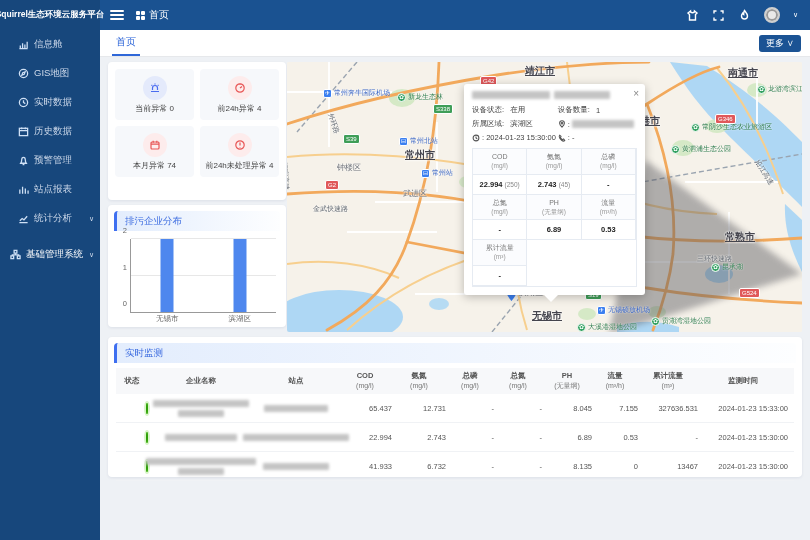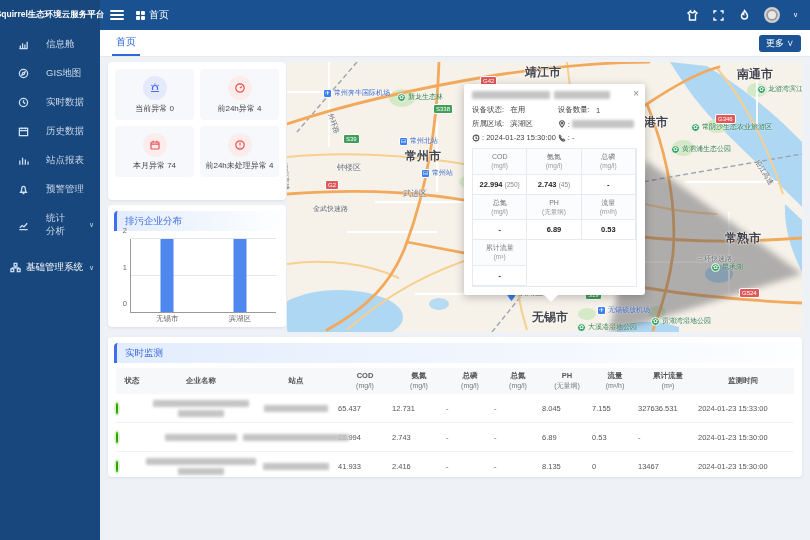--- a/index.html
+++ b/index.html
@@ -3,21 +3,21 @@
 <meta charset="utf-8">
 <style>
   * { margin:0; padding:0; box-sizing:border-box; }
   html,body { width:810px; height:540px; overflow:hidden; font-family:"Liberation Sans","DejaVu Sans",sans-serif; background:#eef1f5; }
   #app { position:relative; width:810px; height:540px; }
 
   
   #sidebar { position:absolute; left:0; top:0; width:100px; height:540px; background:#17477c; z-index:10; }
   .logo { height:30px; display:flex; align-items:center; justify-content:center; color:#fff; font-size:8.5px; font-weight:bold; white-space:nowrap; }
   .menu-group { display:flex; align-items:center; gap:5px; padding:9px 6px 8px 10px; color:#fff; font-size:9.5px; cursor:pointer; }
-  .menu-item { display:flex; align-items:center; gap:17px; padding:8px 6px 8px 18px; color:#cdd9ea; font-size:9.5px; cursor:pointer; }
+  .menu-item { display:flex; align-items:center; gap:5px; padding:8px 6px 8px 18px; color:#cdd9ea; font-size:9.5px; cursor:pointer; }
   .mi-icon { width:11px; height:11px; flex:0 0 11px; display:inline-flex; }
   .mi-icon svg { width:11px; height:11px; fill:none; stroke:#cfe0f5; stroke-width:1.4; }
   .caret { margin-left:auto; font-size:7px; color:#cdd9ea; }
 
   
   #header { position:absolute; left:100px; top:0; right:0; height:30px; background:#1a5291; display:flex; align-items:center; z-index:9; }
   .hamburger { width:14px; height:10px; margin:0 12px 0 10px; display:flex; flex-direction:column; justify-content:space-between; cursor:pointer; }
   .hamburger i { display:block; height:2px; background:#fff; border-radius:1px; }
   .crumb { display:flex; align-items:center; gap:4px; color:#fff; font-size:10px; margin-right:16px; cursor:pointer; }
   .crumb-grid { width:9px; height:9px; display:grid; grid-template-columns:1fr 1fr; gap:1px; }
@@ -56,21 +56,21 @@
   .gridline { position:absolute; left:0; right:0; height:1px; background:#e7e7e7; }
   .ytick { position:absolute; left:-16px; width:12px; text-align:right; font-size:7.5px; color:#666; transform:translateY(-4px); }
   .bar-slot { position:absolute; bottom:0; width:50%; height:100%; }
   .bar { position:absolute; bottom:0; left:50%; transform:translateX(-50%); width:13px; background:#4e87ee; }
   .bar-label { position:absolute; bottom:-12px; width:100%; text-align:center; font-size:7.5px; color:#666; }
 
   
   #map { position:absolute; left:287px; top:62px; width:515px; height:270px; background:#f6f2ea; overflow:hidden; z-index:1; border-radius:2px; }
   #map svg.base { position:absolute; left:0; top:0; }
   .map-label { position:absolute; white-space:nowrap; text-shadow:0 0 2px #fff,0 0 2px #fff; z-index:2; }
-  .map-label.city { font-size:12px; color:#45454e; font-weight:bold; }
+  .map-label.city { font-size:10px; color:#45454e; font-weight:bold;text-decoration:underline; }
   .map-label.district { font-size:8px; color:#6b6f76; }
   .map-label.road { font-size:7px; color:#5c636b; }
   .poi { position:absolute; display:flex; align-items:center; gap:2px; z-index:2; white-space:nowrap; }
   .poi-dot { width:9px; height:9px; border-radius:50%; border:1px solid #fff; color:#fff; font-size:6px; line-height:7px; text-align:center; flex:0 0 9px; }
   .poi.leaf .poi-dot { background:#34a262; } .poi.leaf .poi-txt { color:#2f7d4e; }
   .poi.plane .poi-dot, .poi.train .poi-dot { background:#3b7ff0; border-radius:2px; }
   .poi.plane .poi-txt, .poi.train .poi-txt { color:#3b66c4; }
   .poi-txt { font-size:7px; text-shadow:0 0 2px #fff; }
   .badge { position:absolute; font-size:6px; color:#fff; border-radius:2px; padding:0px 2px; line-height:8px; z-index:2; border:1px solid #fff; }
   .badge.red { background:#e0585a; } .badge.green { background:#3f9e58; }
@@ -93,21 +93,21 @@
   .pm-sub { font-weight:normal; color:#888; font-size:6.5px; }
 
   
   #monitor-card { left:108px; top:337px; width:694px; height:140px; }
   .tbl { margin:5px 8px 0 8px; }
   .tr { display:grid; grid-template-columns:32px 106px 84px 54px 54px 48px 48px 50px 46px 60px 90px; align-items:center; }
   .tr.head { background:#f7f8fa; min-height:26px; }
   .th { text-align:center; font-size:7.5px; color:#555; font-weight:bold; line-height:1.25; padding:2px 0; }
   .th .unit { font-weight:normal; color:#777; font-size:7px; }
   .tr.row { min-height:29px; border-bottom:1px solid #f0f2f5; }
-  .td { text-align:left; font-size:7.5px; color:#555; }
+  .td { text-align:right; font-size:7.5px; color:#555; }
   .dot { width:11px; height:11px; border-radius:50%; background:#5ed321; border:1px solid #2e9e07; box-shadow:0 0 0 2px rgba(94,211,33,.25); margin:0 auto; }
   .blur-stack { display:flex; flex-direction:column; align-items:center; gap:3px; }
   .blur-stack .blurb { height:7px; }
 </style>
 </head>
 <body>
 
 <div id="app">
 
   <nav id="sidebar">
@@ -143,32 +143,32 @@
           <svg viewBox="0 0 12 12">
             <rect x="1.5" y="2.5" width="9" height="8"></rect>
             <path d="M1.5 5h9M4 1.5v2M8 1.5v2"></path>
           </svg>
         </span>
       <span>历史数据</span>
     </div>
     <div class="menu-item">
       <span class="mi-icon">
           <svg viewBox="0 0 12 12">
+            <path d="M3 9h6c-.8-1-1-2-1-3.5C8 3.5 7 2.5 6 2.5S4 3.5 4 5.5C4 7 3.8 8 3 9zM5 10.5h2"></path>
+          </svg>
+        </span>
+      <span>预警管理</span>
+    </div>
+    <div class="menu-item">
+      <span class="mi-icon">
+          <svg viewBox="0 0 12 12">
             <path d="M2 10.5V6M5 10.5V3M8 10.5V5M11 10.5V7"></path>
           </svg>
         </span>
       <span>站点报表</span>
-    </div>
-    <div class="menu-item">
-      <span class="mi-icon">
-          <svg viewBox="0 0 12 12">
-            <path d="M3 9h6c-.8-1-1-2-1-3.5C8 3.5 7 2.5 6 2.5S4 3.5 4 5.5C4 7 3.8 8 3 9zM5 10.5h2"></path>
-          </svg>
-        </span>
-      <span>预警管理</span>
     </div>
     <div class="menu-item">
       <span class="mi-icon">
           <svg viewBox="0 0 12 12">
             <path d="M1.5 10.5h9M2 8.5 4.5 6l2 1.5L10 3.5"></path>
           </svg>
         </span>
       <span>统计分析</span>
       <span class="caret">∨</span>
     </div>
@@ -343,21 +343,21 @@
         <path d="M120,180 C200,196 280,210 360,226 C420,236 470,239 515,241"></path>
         <path d="M360,42 C380,92 390,142 386,192 C383,216 376,242 366,268"></path>
       </g>
 
       <polygon points="358,98 515,212 322,272" fill="#5a5a60" opacity="0.45" style="filter:blur(3px)"></polygon>
     </svg>
 
     <div id="map-labels">
 
     <span class="map-label city" style="position: absolute; left: 238px; top: 2px;"><span>靖江市</span></span>
-        <span class="map-label city" style="position: absolute; left: 450px; top: 4px;"><span>南通市</span></span>
+        <span class="map-label city" style="position: absolute; left: 441px; top: 4px;"><span>南通市</span></span>
         <span class="map-label city" style="position: absolute; left: 118px; top: 86px;"><span>常州市</span></span>
         <span class="map-label city" style="position: absolute; left: 245px; top: 247px;"><span>无锡市</span></span>
         <span class="map-label city" style="position: absolute; left: 438px; top: 168px;"><span>常熟市</span></span>
         <span class="map-label city" style="position: absolute; left: 333px; top: 52px;"><span>张家港市</span></span>
         <span class="map-label district" style="position: absolute; left: 50px; top: 100px;"><span>钟楼区</span></span>
         <span class="map-label district" style="position: absolute; left: 116px; top: 126px;"><span>武进区</span></span>
         <span class="map-label road" style="position: absolute; left: 26px; top: 142px;"><span>金武快速路</span></span>
         <span class="map-label road" style="position: absolute; left: 410px; top: 192px;"><span>三环快速路</span></span>
         <span class="map-label road" style="position: absolute; left: 48px; top: 50px; transform: rotate(72deg); transform-origin: left top;"><span>外环路</span></span>
         <span class="map-label road" style="position: absolute; left: 2px; top: 100px; transform: rotate(85deg); transform-origin: left top;"><span>江宜高速</span></span>
@@ -596,21 +596,21 @@
                 <span class="blurb" style="width: 110px;"></span>
                 <span class="blurb" style="width: 46px;"></span>
               </span>
             </div>
             <div class="td">
               <span class="blur-stack">
                 <span class="blurb" style="width: 66px;"></span>
               </span>
             </div>
             <div class="td">41.933</div>
-            <div class="td">2.416</div>
+            <div class="td">6.732</div>
             <div class="td">-</div>
             <div class="td">-</div>
             <div class="td">8.135</div>
             <div class="td">0</div>
             <div class="td">13467</div>
             <div class="td">2024-01-23 15:30:00</div>
           </div>
         </div>
     </div>
   </section>

